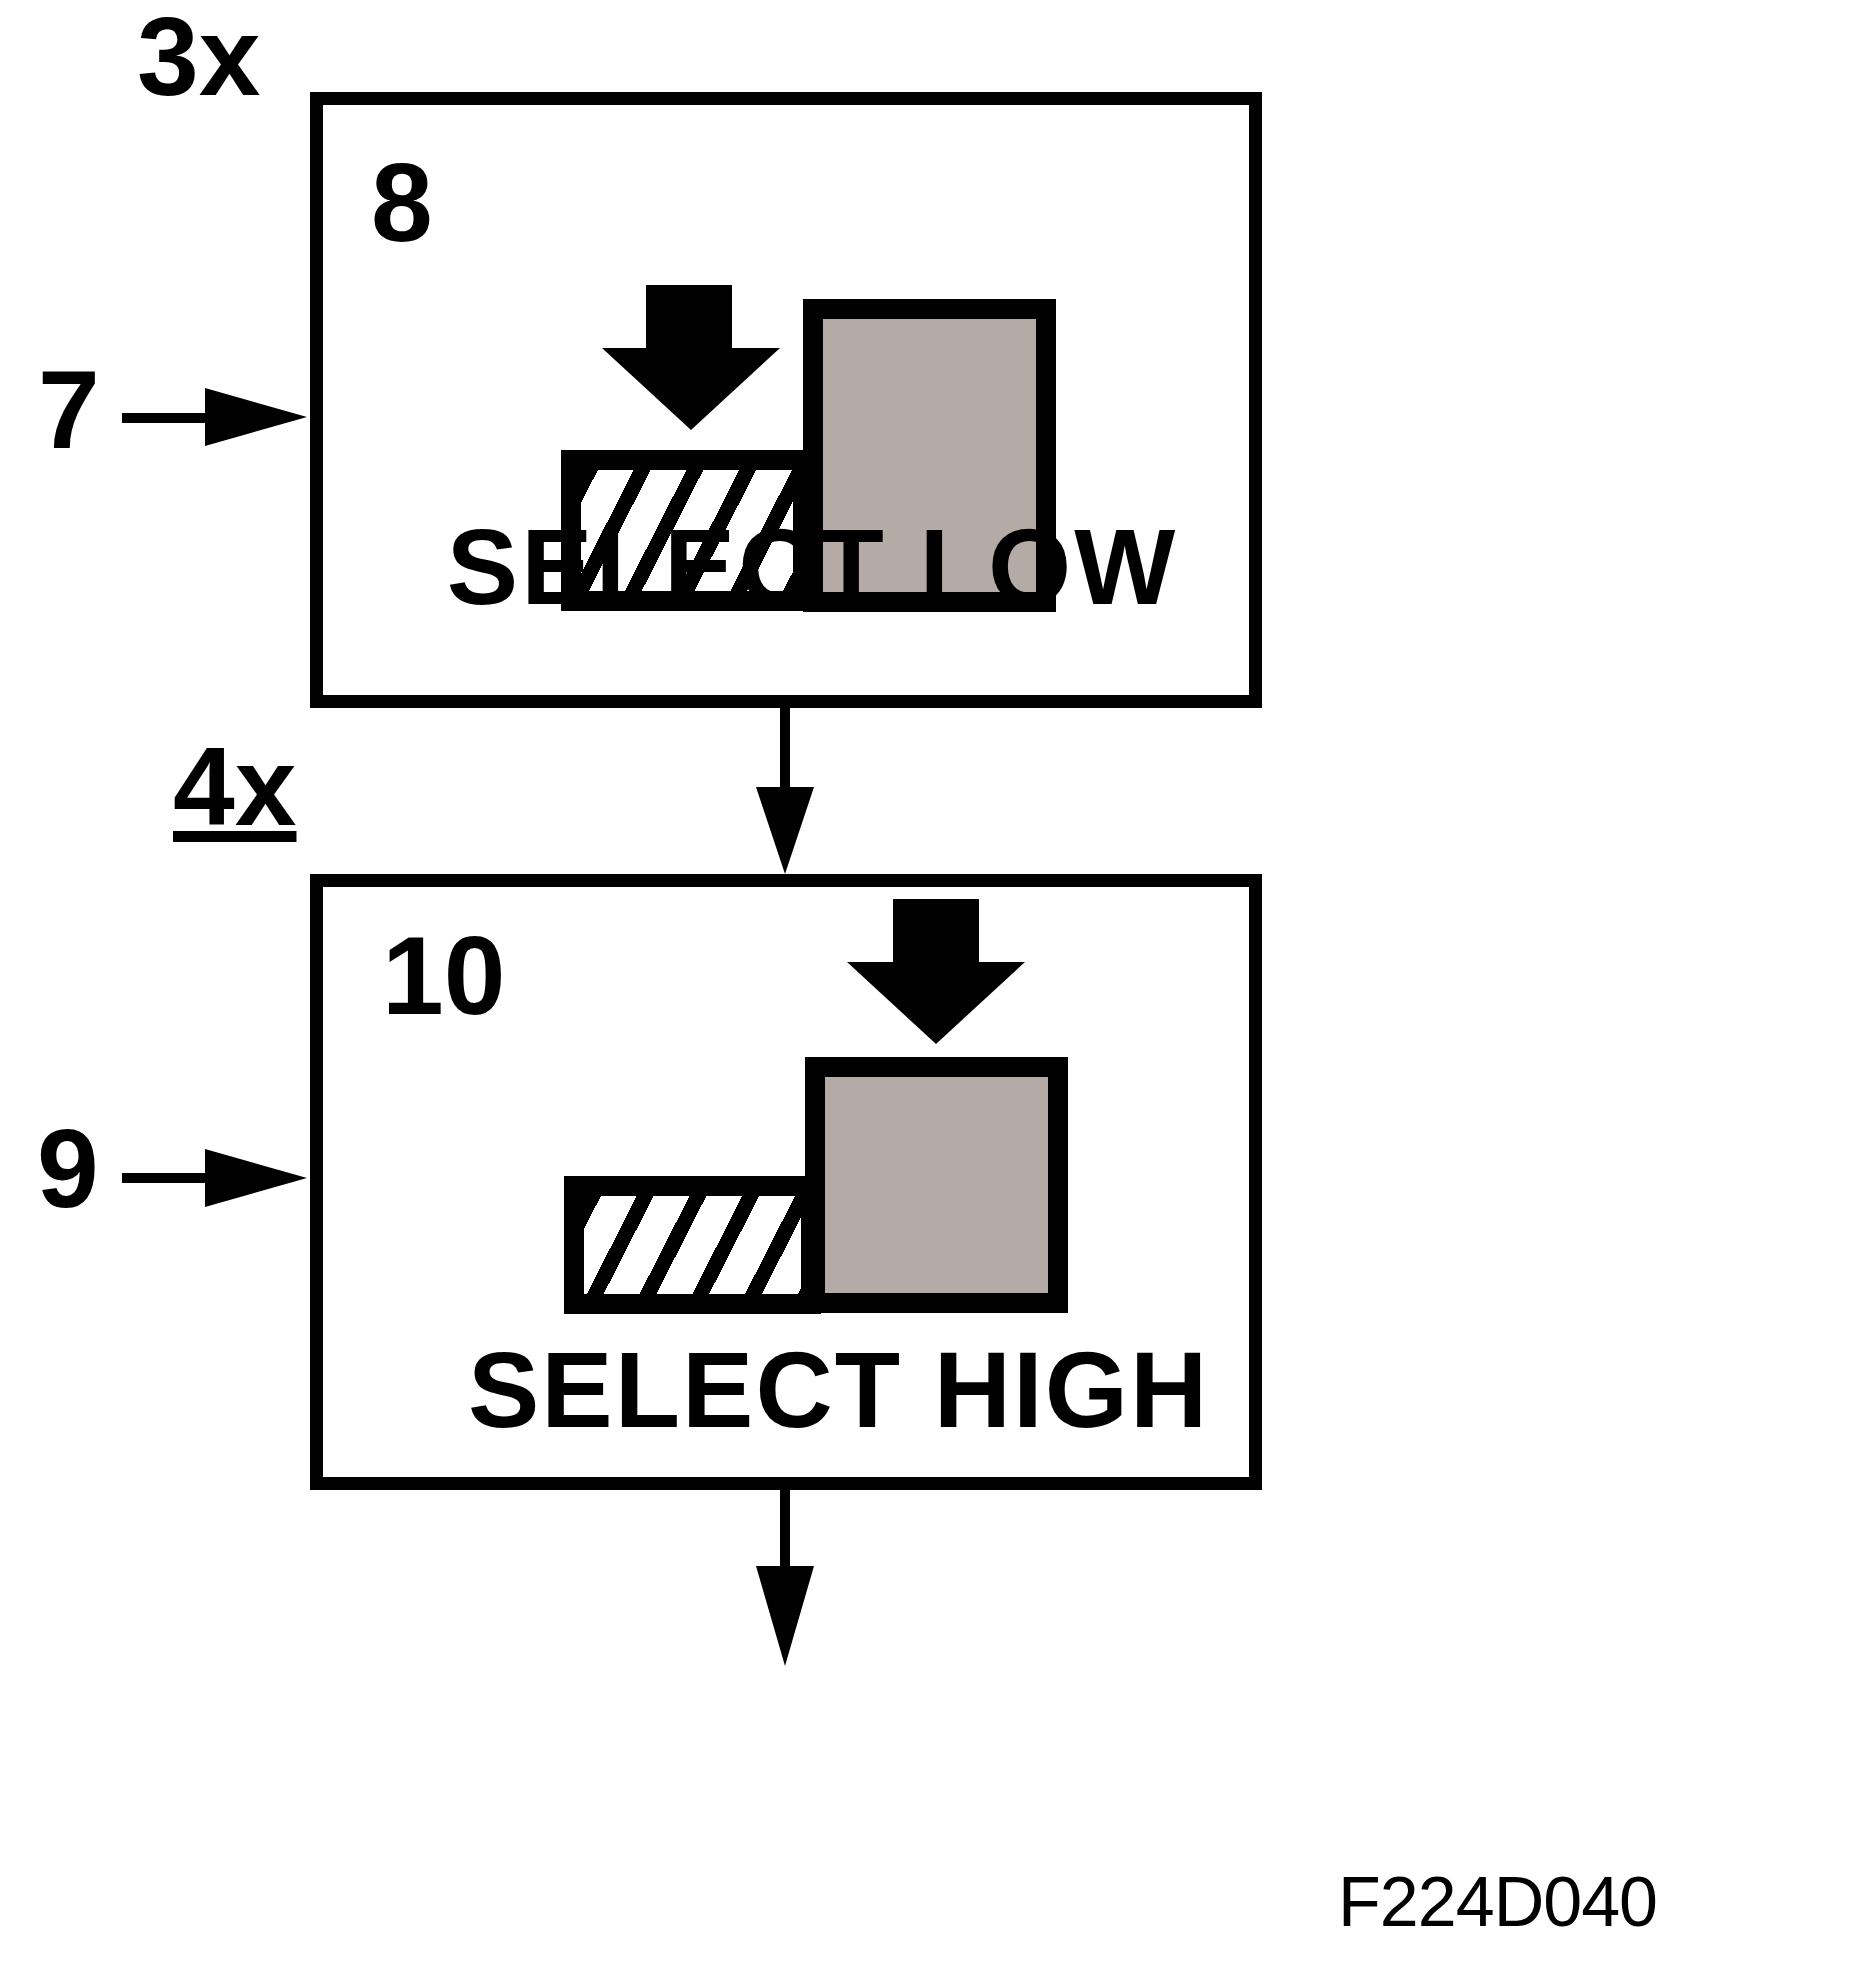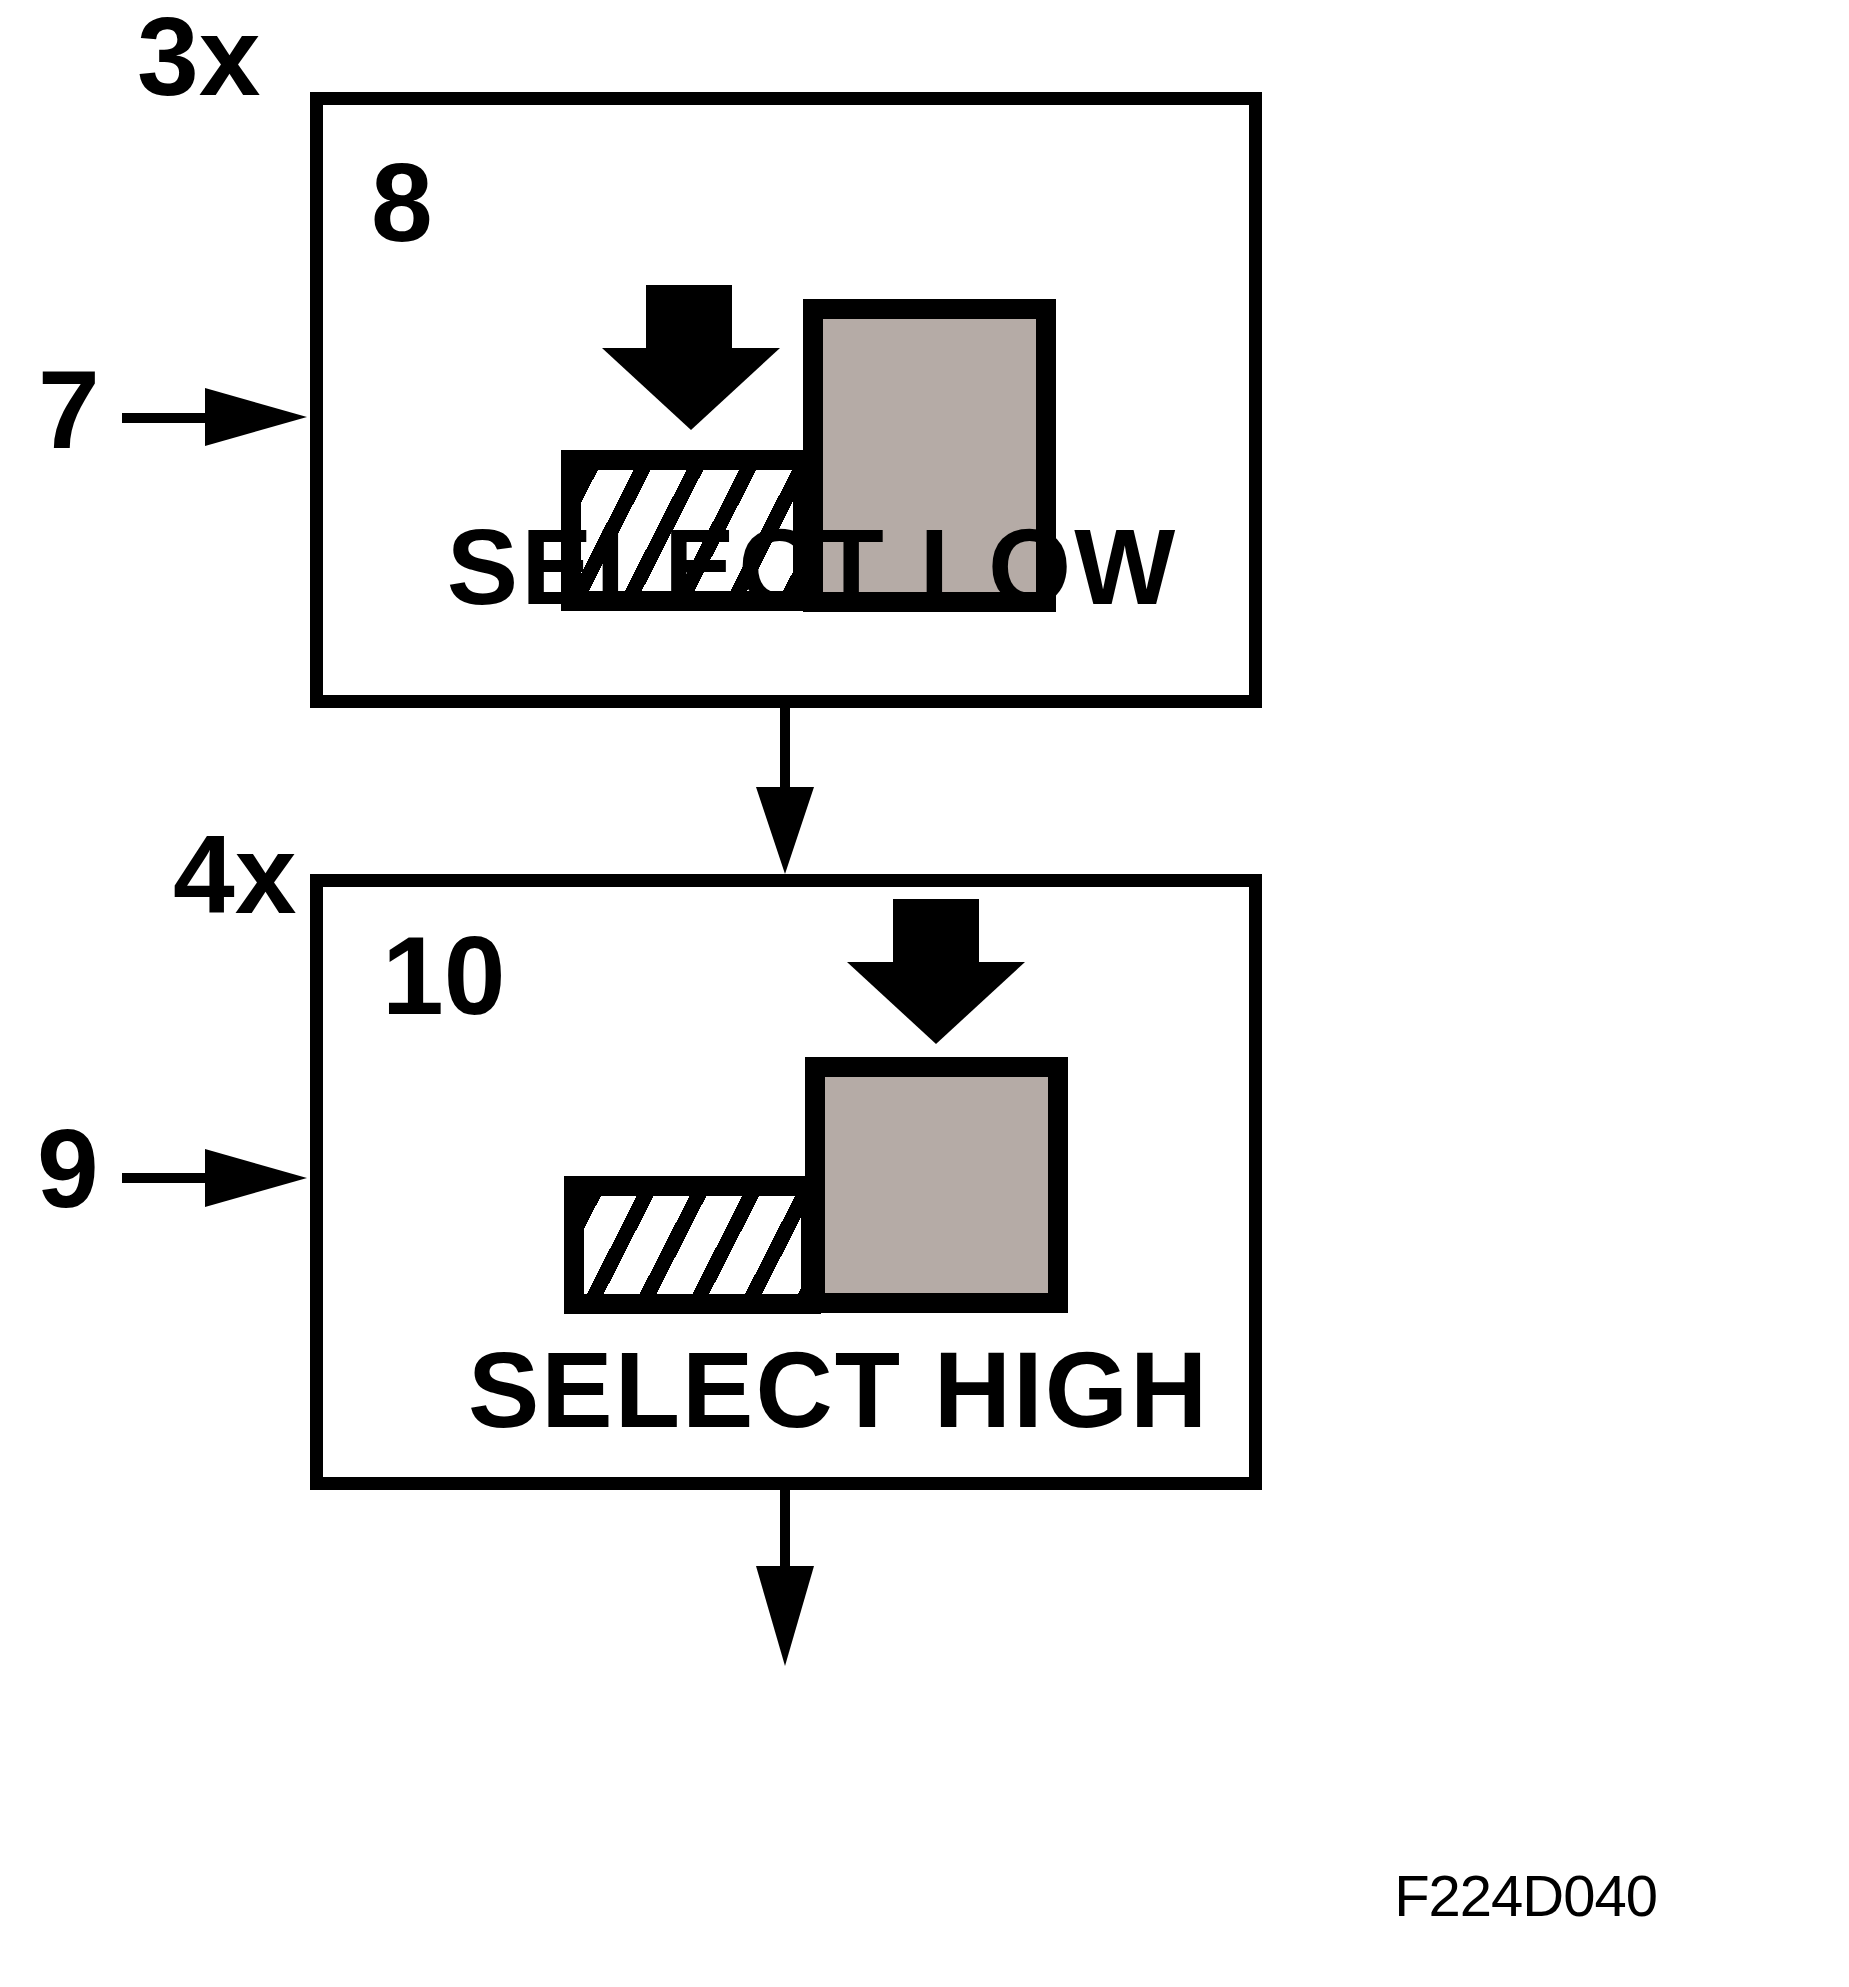--- a/index.html
+++ b/index.html
@@ -22,21 +22,21 @@
              border-left:29px solid transparent;border-right:29px solid transparent;
              border-top:100px solid #000;}
   .blk-shaft{position:absolute;width:86px;height:64px;background:#000;}
   .blk-head{position:absolute;width:0;height:0;
              border-left:89px solid transparent;border-right:89px solid transparent;
              border-top:82px solid #000;}
   .bar{position:absolute;border:20px solid #000;box-sizing:border-box;background:#fff;}
   .hatch-fill{position:absolute;left:0;top:0;right:0;bottom:0;
              background:repeating-linear-gradient(117deg,#000 0 15px,transparent 15px 47px);}
   .grayblock{position:absolute;border:20px solid #000;box-sizing:border-box;background:#b5aba6;}
-  .drawnum{position:absolute;font-weight:normal;font-size:58px;line-height:1;
+  .drawnum{position:absolute;font-weight:normal;font-size:70px;line-height:1;
            letter-spacing:-1px;white-space:nowrap;}
 </style>
 </head>
 <body>
 
 <div class="fig">
 
   <div class="lbl" style="left:137px;top:2px;">3x</div>
 
   <div class="stepbox" style="left:310px;top:92px;"></div>
@@ -60,21 +60,21 @@
   <div>
     <div class="shaft-h" style="left:122px;top:413px;width:86px;"></div>
     <div class="tri-right" style="left:205px;top:388px;"></div>
   </div>
 
   <div>
     <div class="shaft-v" style="left:780px;top:705px;height:83px;"></div>
     <div class="tri-down-narrow" style="left:756px;top:787px;"></div>
   </div>
 
-  <div class="lbl" style="left:173px;top:820px;">4x</div>
+  <div class="lbl" style="left:173px;top:732px;text-decoration:underline;">4x</div>
 
   <div class="stepbox" style="left:310px;top:874px;"></div>
 
   <div class="lbl" style="left:382px;top:921px;">10</div>
 
   <div>
     <div class="blk-shaft" style="left:893px;top:899px;"></div>
     <div class="blk-head" style="left:847px;top:962px;"></div>
   </div>
 

